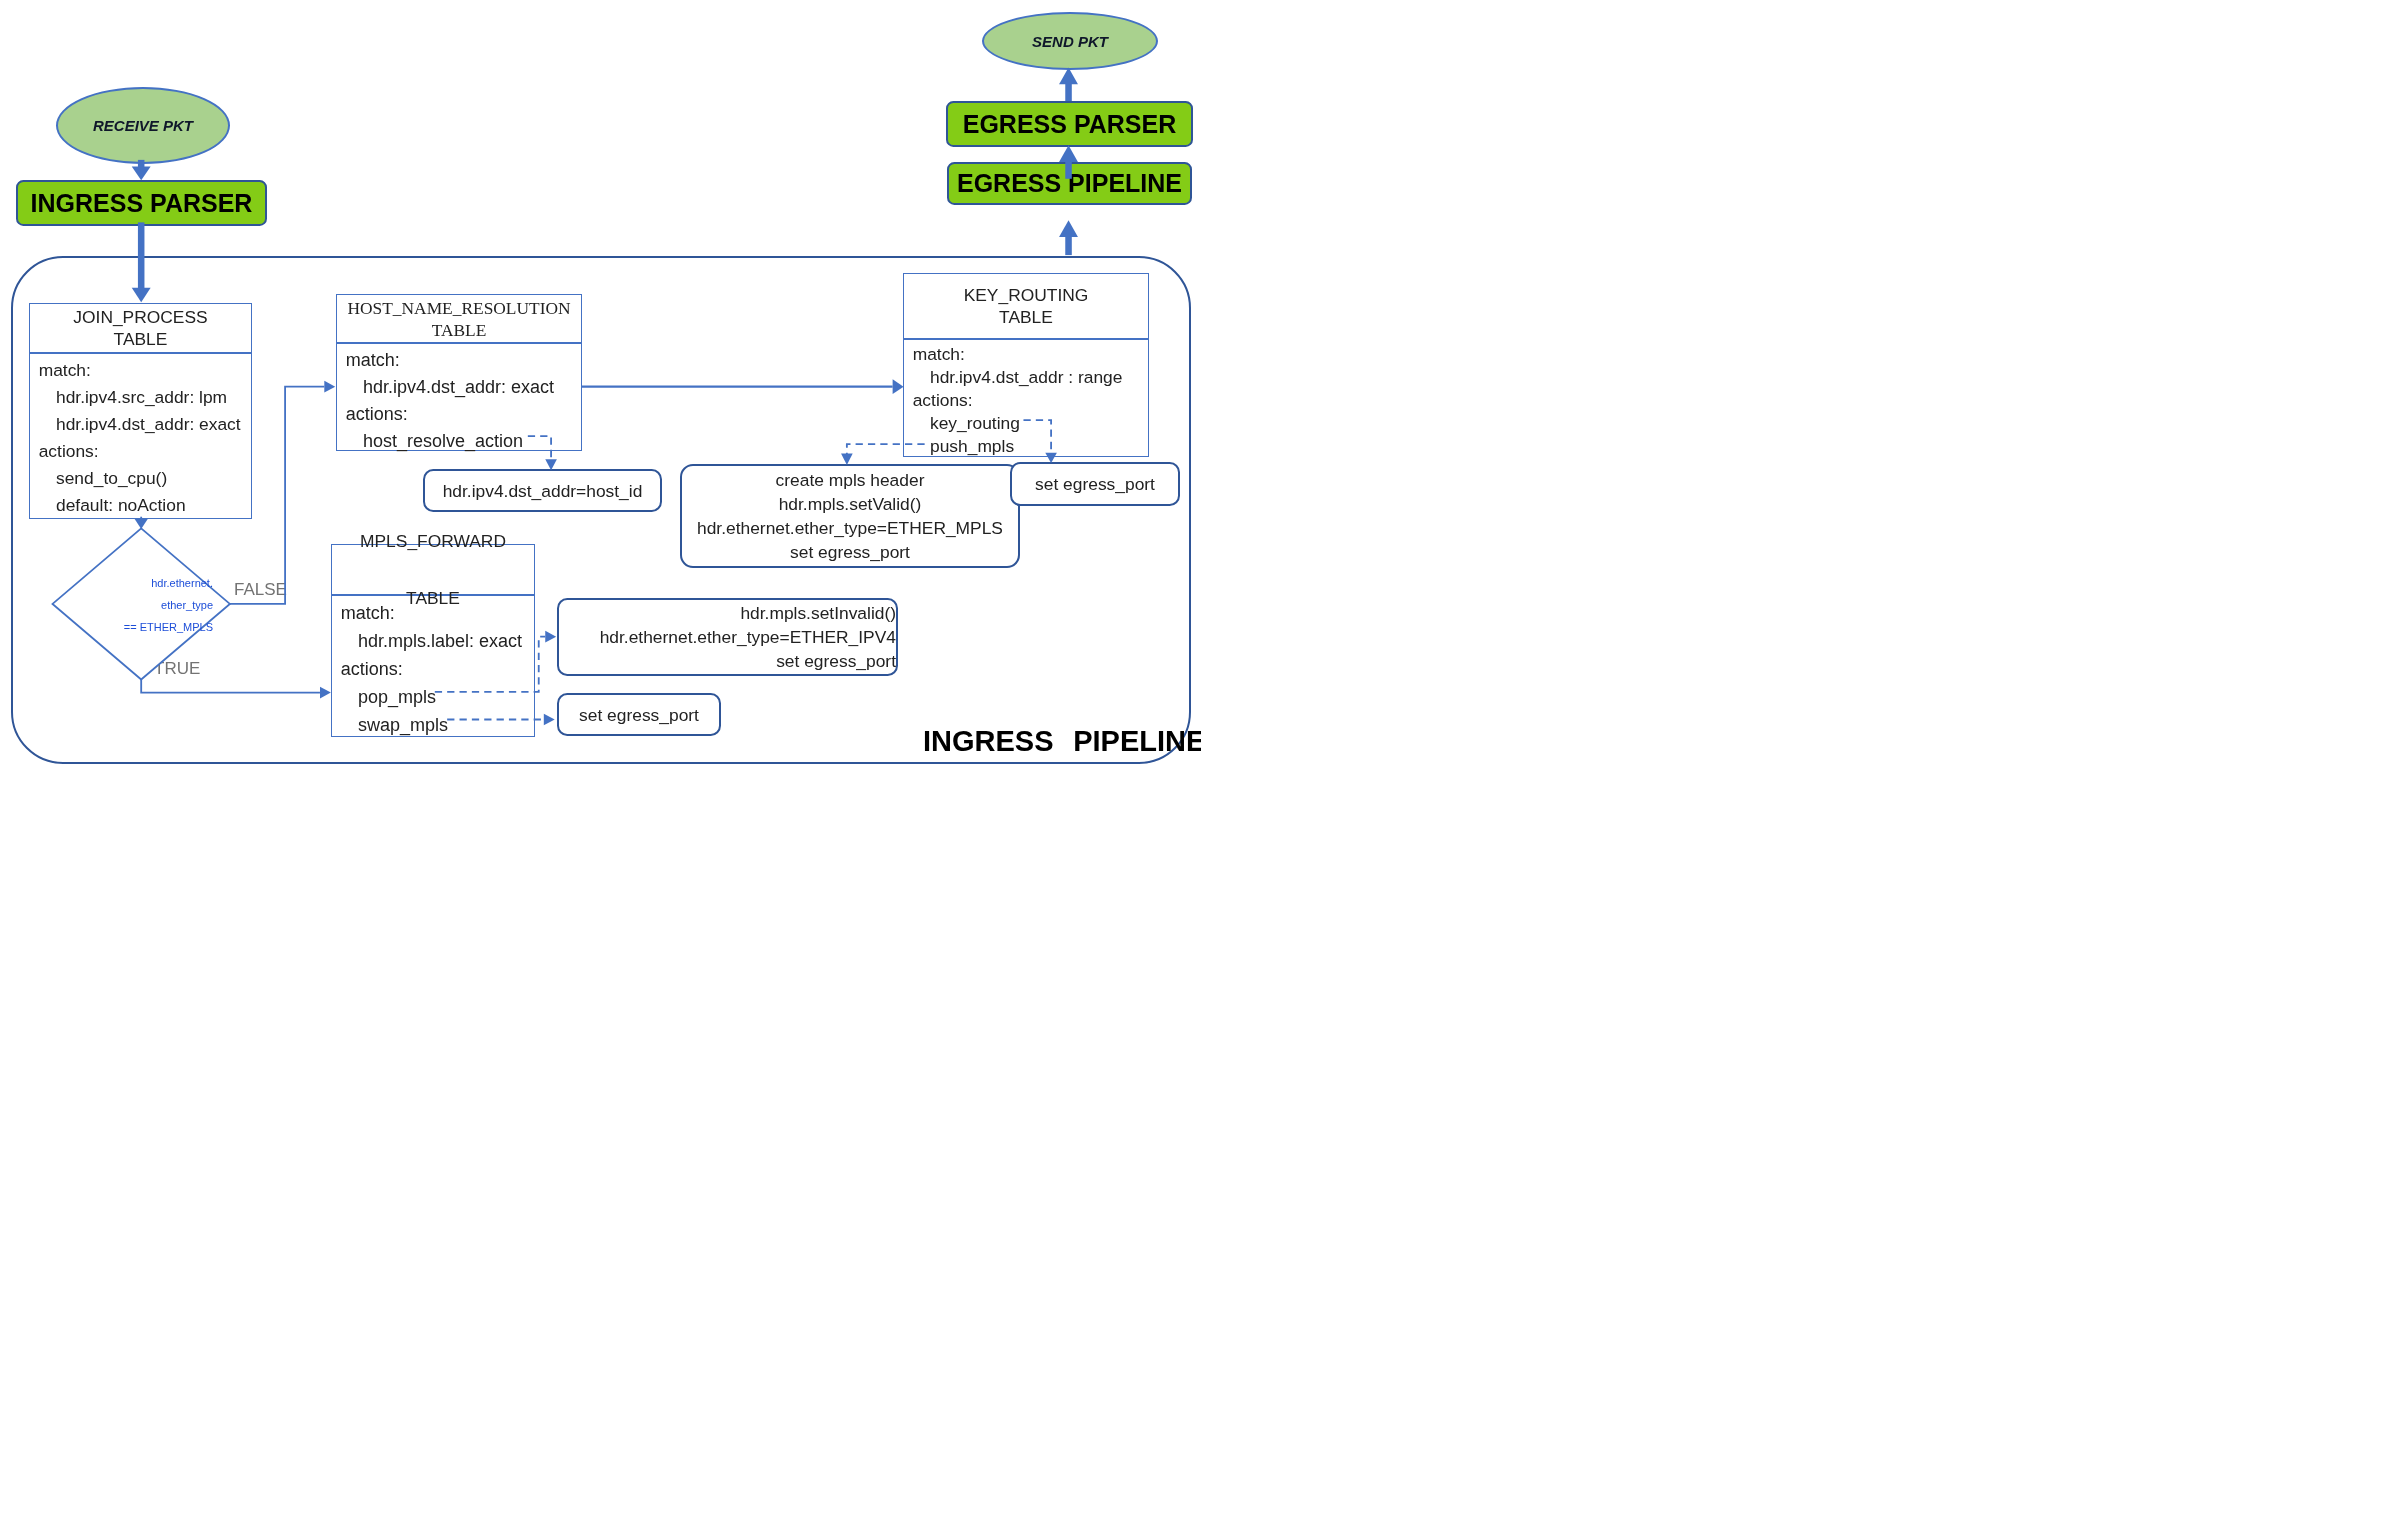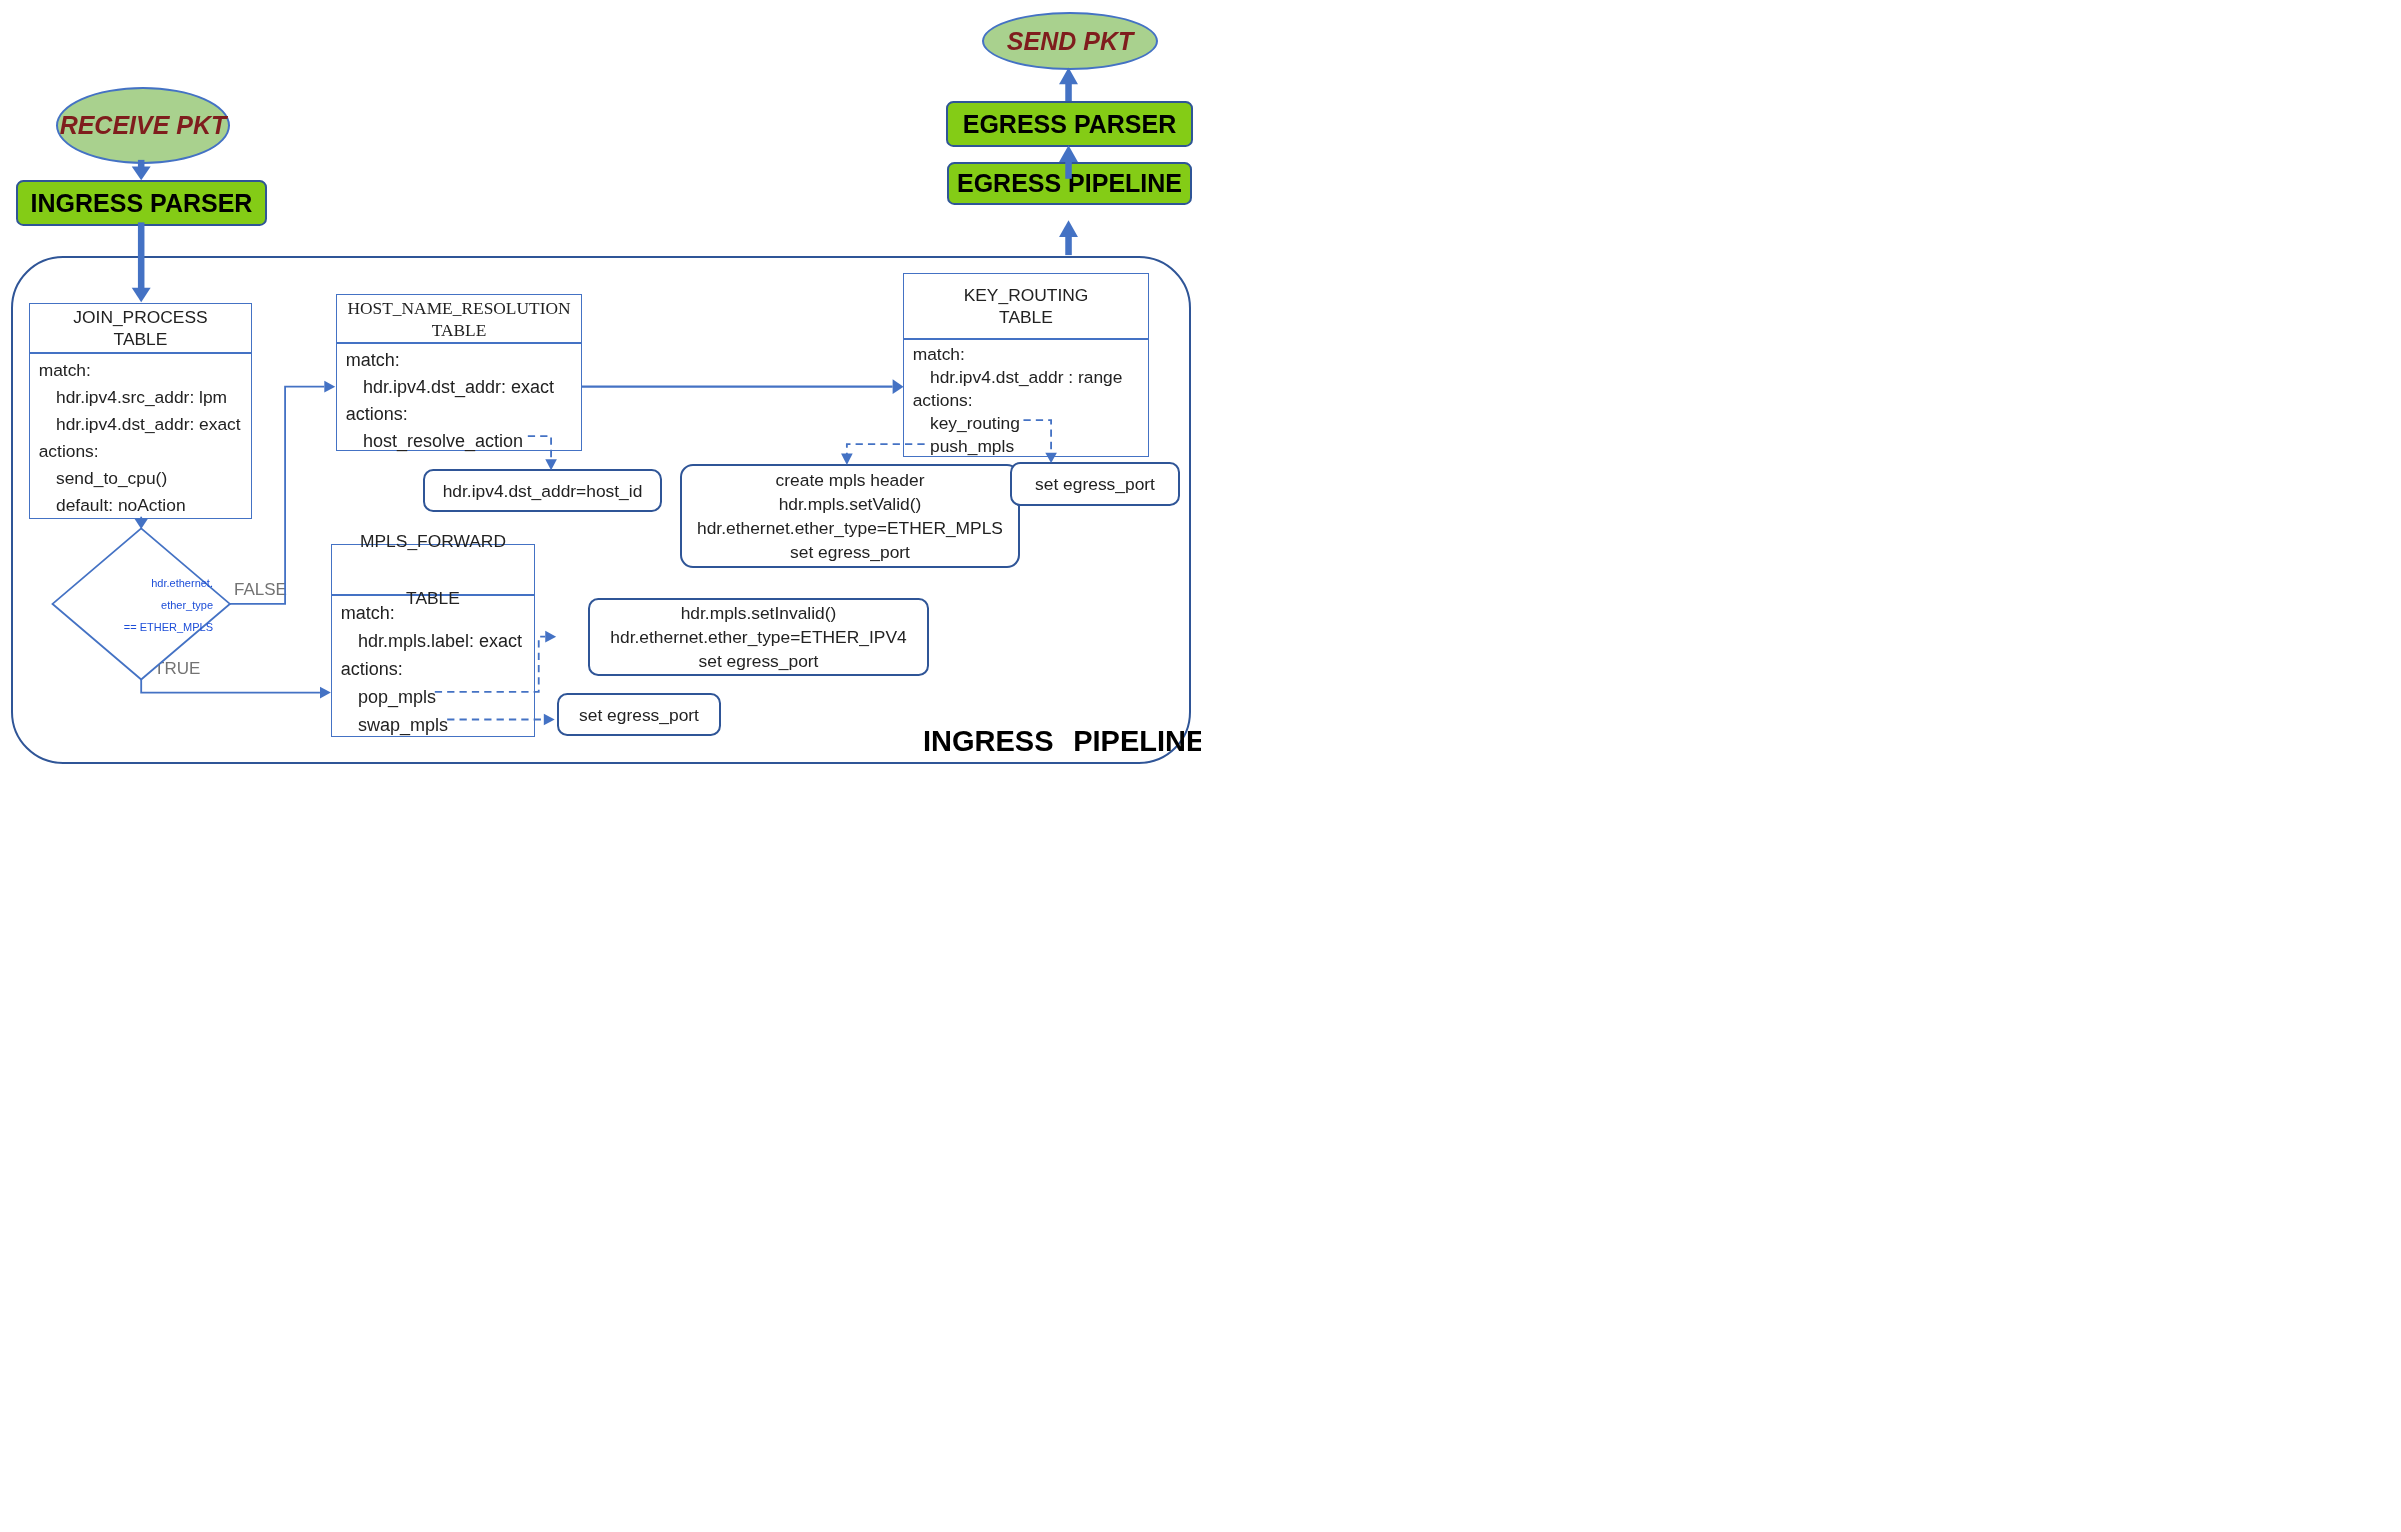--- a/index.html
+++ b/index.html
@@ -15,21 +15,21 @@
   
   .stage{
     position:absolute;background:#84cc16;border:2.2px solid var(--dark);border-radius:7.3px;
     display:flex;align-items:center;justify-content:center;
     font-weight:bold;font-size:25px;color:#000;z-index:2;white-space:nowrap;
   }
   
   .terminal{
     position:absolute;background:var(--green);border:2.2px solid var(--accent);border-radius:50%;
     display:flex;align-items:center;justify-content:center;
-    font-weight:bold;font-style:italic;font-size:25px;color:#7f1d1d;z-index:2;white-space:nowrap;
+    font-weight:bold;font-style:italic;font-size:15px;color:#0f172a;z-index:2;white-space:nowrap;
   }
   
   .mtable{position:absolute;z-index:2;}
   .thead{
     border:1.8px solid var(--accent);background:#fff;
     display:flex;flex-direction:column;align-items:center;justify-content:center;
     font-size:17.4px;line-height:22px;color:#222;text-align:center;
   }
   .tbody{
     border:1.8px solid var(--accent);background:#fff;box-sizing:border-box;
@@ -164,21 +164,21 @@
     <div class="aline">create mpls header</div>
     <div class="aline">hdr.mpls.setValid()</div>
     <div class="aline">hdr.ethernet.ether_type=ETHER_MPLS</div>
     <div class="aline">set egress_port</div>
   </div>
 
   <div class="action" style="left:1010px;top:462px;width:166px;height:40px;">
     <div class="aline">set egress_port</div>
   </div>
 
-  <div class="action" style="left:588px;top:598px;width:337px;height:74px;">
+  <div class="action" style="left:557px;top:598px;width:337px;height:74px;align-items:flex-end;">
     <div class="aline">hdr.mpls.setInvalid()</div>
     <div class="aline">hdr.ethernet.ether_type=ETHER_IPV4</div>
     <div class="aline">set egress_port</div>
   </div>
 
   <div class="action" style="left:557px;top:693px;width:160px;height:39px;">
     <div class="aline">set egress_port</div>
   </div>
 
   <div class="pipeline-label">INGRESS  PIPELINE</div>

